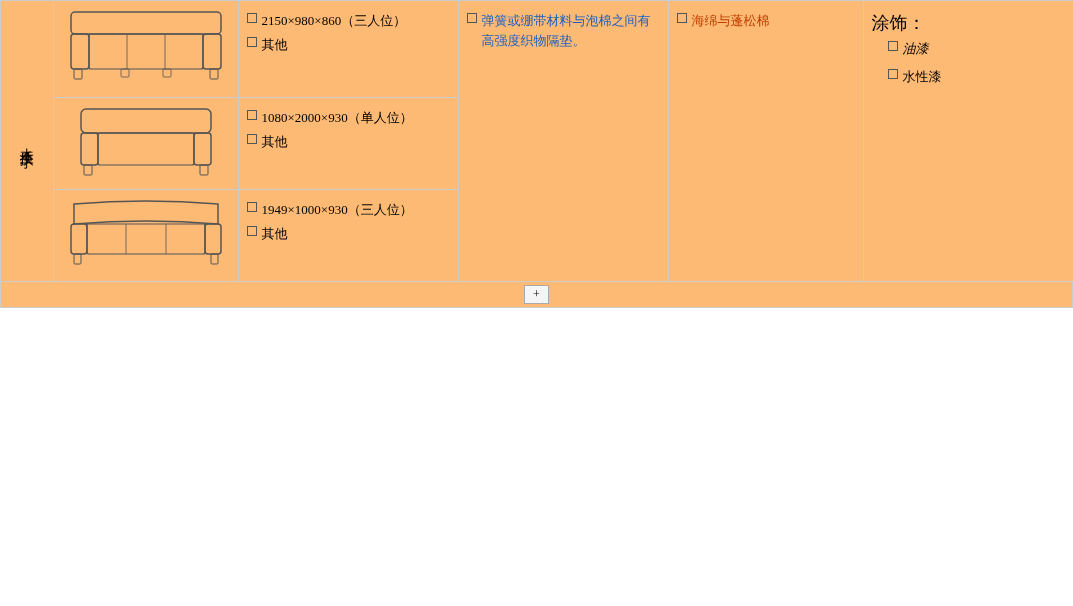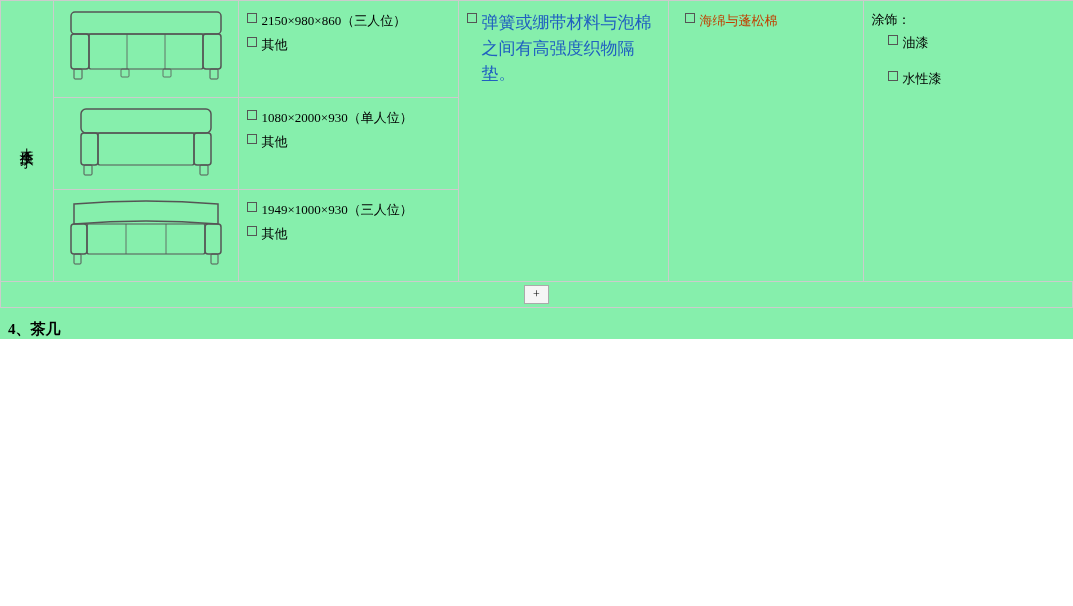--- a/index.html
+++ b/index.html
@@ -13,21 +13,21 @@
       font-family: SimSun, "宋体", serif;
       font-size: 13px;
       color: #000000;
       width: 1073px;
       min-height: 606px;
       overflow: hidden;
     }
 
     .page-container {
       width: 1073px;
-      background: #86efac;
+      background: #fdba74;
       padding: 0;
     }
 
     .table-wrapper {
       width: 100%;
       border-left: 1px solid #cccccc;
       border-top: 1px solid #cccccc;
     }
 
     table {
@@ -63,21 +63,21 @@
 
     .col-springs {
       width: 210px;
       vertical-align: top;
       padding: 10px 8px;
     }
 
     .col-foam {
       width: 195px;
       vertical-align: top;
-      padding: 10px 16px;
+      padding: 10px 8px;
     }
 
     .col-coating {
       width: 211px;
       vertical-align: top;
       padding: 10px 8px;
     }
 
     .category-text {
       writing-mode: vertical-rl;
@@ -114,21 +114,21 @@
       height: 75px;
     }
 
     .sofa-image-3 {
       width: 160px;
       height: 75px;
     }
 
     .coating-label {
       display: inline;
-      font-size: 13px;
+      font-size: 18px;
     }
 
     .add-btn {
       display: inline-block;
       border: 1px solid #aaaaaa;
       padding: 1px 8px;
       font-size: 12px;
       cursor: pointer;
       background: #f5f5f5;
     }
@@ -136,22 +136,21 @@
     .section-heading {
       font-size: 15px;
       font-weight: bold;
       margin-top: 12px;
       margin-left: 8px;
       margin-bottom: 4px;
     }
 
     .springs-text {
       color: #2060c0;
-      font-size: 17px;
-      font-family: Liberation Mono, monospace;
+      font-size: 13px;
     }
 
     .foam-text {
       color: #c04000;
       font-size: 13px;
     }
   </style>
 </head>
 <body>
 
@@ -210,25 +209,25 @@
             <span class="cb"></span>
             <span class="foam-text">海绵与蓬松棉</span>
           </div>
         </td>
 
         <td class="col-coating" rowspan="3">
           <div style="display:flex; flex-direction:column; gap:4px;">
             <div>
               <span class="coating-label">涂饰：</span>
             </div>
-            <div class="checkbox-item" style="margin-left:16px;">
+            <div class="checkbox-item" style="margin-left:16px;font-style:italic;">
               <span class="cb"></span>
               <span>油漆</span>
             </div>
-            <div class="checkbox-item" style="margin-left:16px;margin-top:8px;">
+            <div class="checkbox-item" style="margin-left:16px;">
               <span class="cb"></span>
               <span>水性漆</span>
             </div>
           </div>
         </td>
       </tr>
 
       <tr>
         <td class="col-image">
           <svg class="sofa-image-2" viewBox="0 0 140 75">
@@ -288,14 +287,13 @@
         </td>
       </tr>
     </tbody>
       </table>
 
     <div style="border-right: 1px solid #cccccc; border-bottom: 1px solid #cccccc; text-align:center; padding: 3px;">
       <span class="add-btn">+</span>
     </div>
   </div>
 
-  <div class="section-heading">4、茶几</div>
 </div>
 
 </body></html>

